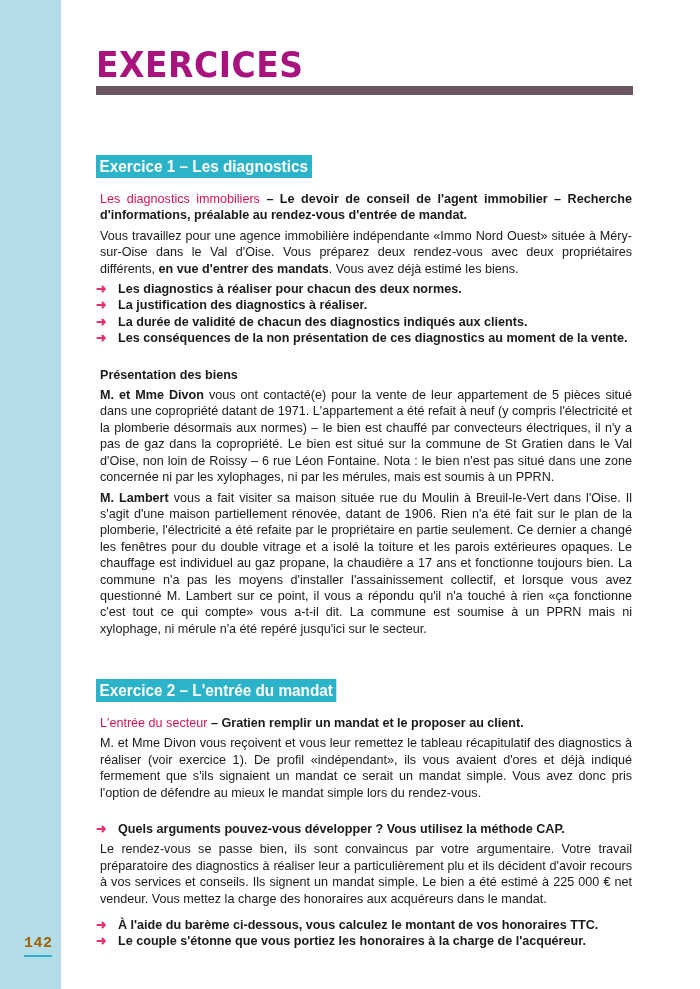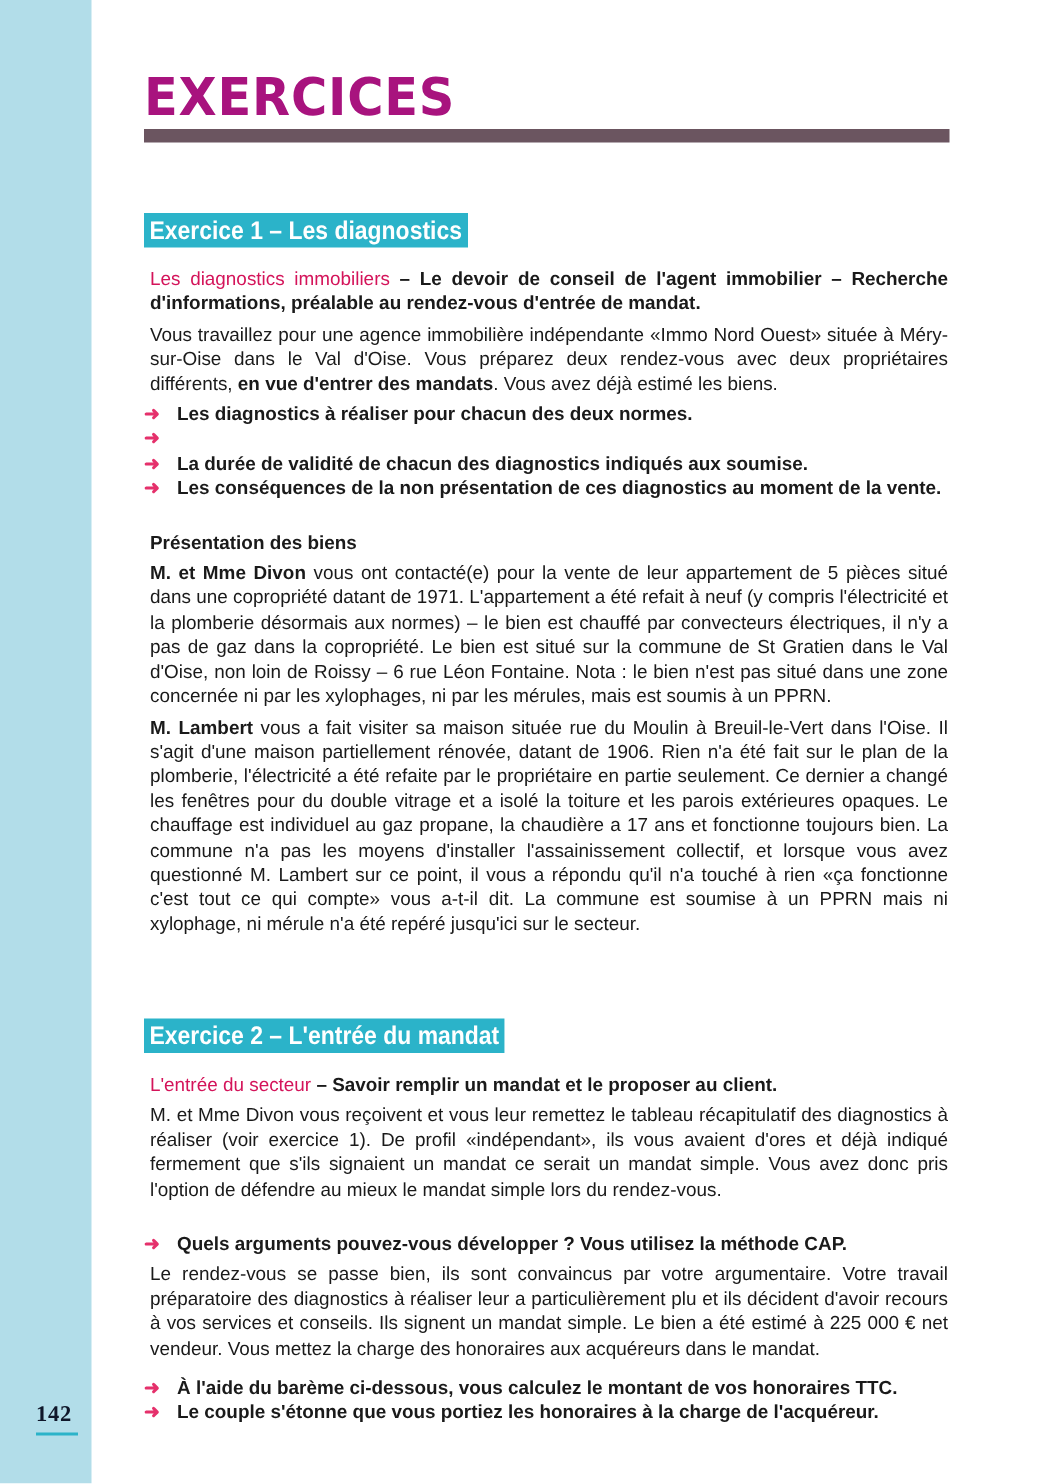--- a/index.html
+++ b/index.html
@@ -1,20 +1,20 @@
 <!DOCTYPE html>
 <html><head>
 <meta charset="utf-8">
 <style>
   html, body { margin:0; padding:0; }
   body { width:700px; height:989px; background:#ffffff; position:relative; overflow:hidden;
          font-family:"Liberation Sans", sans-serif; color:#1a1a1a; }
   .sidebar { position:absolute; left:0; top:0; width:61px; height:989px; background:#b2dde9; }
-  .page-num { position:absolute; left:24px; top:935px; font-family:Liberation Serif, serif; font-weight:bold;
-              font-size:15px; color:#0f172a; letter-spacing:0.5px; }
+  .page-num { position:absolute; left:24px; top:935px; font-family:Liberation Mono, monospace; font-weight:bold;
+              font-size:15px; color:#a16207; letter-spacing:0.5px; }
   .page-num-line { position:absolute; left:24px; top:955px; width:28px; height:2px; background:#2bb3c9; }
   .title { position:absolute; left:96px; top:48px; font-family:"DejaVu Sans", sans-serif; font-weight:bold;
            font-size:33px; color:#a8137e; letter-spacing:0.5px; line-height:1; transform:scaleY(1.05); }
   .title-rule { position:absolute; left:96px; top:86px; width:537px; height:9px; background:#6b5560; }
   .content { position:absolute; left:96px; width:540px; font-size:12.6px; line-height:16.4px; }
   .ex-head { display:inline-block; background:#2bb3c9; color:#ffffff; font-family:"Liberation Sans", sans-serif;
              font-weight:bold; font-size:17px; padding:2px 4px 1px 4px; line-height:20px; transform:scaleX(0.9); transform-origin:left; }
   .pink { color:#d4145a; }
   b, .bold { font-weight:bold; }
   p { margin:4px; text-align:justify; }
@@ -26,50 +26,51 @@
 </head>
 <body>
 
 <div class="sidebar"></div>
 <div class="page-num">142</div>
 <div class="page-num-line"></div>
 
 <div class="title">EXERCICES</div>
 <div class="title-rule"></div>
 
-<div class="content" style="top:142px;">
+<div class="content" style="top:155px;">
   <div class="ex-head">Exercice 1 – Les diagnostics</div>
   <div style="height:9px"></div>
   <p><span class="pink">Les diagnostics immobiliers</span><b> – Le devoir de conseil de l'agent immobilier – Recherche d'informations, préalable au rendez-vous d'entrée de mandat.</b></p>
   <p><span>Vous travaillez pour une agence immobilière indépendante «Immo Nord Ouest» située à Méry-sur-Oise dans le Val d'Oise. Vous préparez deux rendez-vous avec deux propriétaires différents, </span><b>en vue d'entrer des mandats</b><span>. Vous avez déjà estimé les biens.</span></p>
   <div class="arrow-item">
       <span class="arrow">➜</span>
       <span>Les diagnostics à réaliser pour chacun des deux normes.</span>
     </div>
   <div class="arrow-item">
       <span class="arrow">➜</span>
+      <span>La justification des diagnostics à réaliser.</span>
     </div>
   <div class="arrow-item">
       <span class="arrow">➜</span>
-      <span>La durée de validité de chacun des diagnostics indiqués aux soumise.</span>
+      <span>La durée de validité de chacun des diagnostics indiqués aux clients.</span>
     </div>
   <div class="arrow-item">
       <span class="arrow">➜</span>
       <span>Les conséquences de la non présentation de ces diagnostics au moment de la vente.</span>
     </div>
   <div class="gap"></div>
   <p class="bold">Présentation des biens</p>
   <p><b>M. et Mme Divon</b><span> vous ont contacté(e) pour la vente de leur appartement de 5 pièces situé dans une copropriété datant de 1971. L'appartement a été refait à neuf (y compris l'électricité et la plomberie désormais aux normes) – le bien est chauffé par convecteurs électriques, il n'y a pas de gaz dans la copropriété. Le bien est situé sur la commune de St Gratien dans le Val d'Oise, non loin de Roissy – 6 rue Léon Fontaine. Nota : le bien n'est pas situé dans une zone concernée ni par les xylophages, ni par les mérules, mais est soumis à un PPRN.</span></p>
   <p><b>M. Lambert</b><span> vous a fait visiter sa maison située rue du Moulin à Breuil-le-Vert dans l'Oise. Il s'agit d'une maison partiellement rénovée, datant de 1906. Rien n'a été fait sur le plan de la plomberie, l'électricité a été refaite par le propriétaire en partie seulement. Ce dernier a changé les fenêtres pour du double vitrage et a isolé la toiture et les parois extérieures opaques. Le chauffage est individuel au gaz propane, la chaudière a 17 ans et fonctionne toujours bien. La commune n'a pas les moyens d'installer l'assainissement collectif, et lorsque vous avez questionné M. Lambert sur ce point, il vous a répondu qu'il n'a touché à rien «ça fonctionne c'est tout ce qui compte» vous a-t-il dit. La commune est soumise à un PPRN mais ni xylophage, ni mérule n'a été repéré jusqu'ici sur le secteur.</span></p>
 </div>
 
 <div class="content" style="top:679px;">
   <div class="ex-head">Exercice 2 – L'entrée du mandat</div>
   <div style="height:9px"></div>
-  <p><span class="pink">L'entrée du secteur</span><b> – Savoir remplir un mandat et le proposer au client.</b></p>
+  <p><span class="pink">L'entrée du secteur</span><b> – Gratien remplir un mandat et le proposer au client.</b></p>
   <p>M. et Mme Divon vous reçoivent et vous leur remettez le tableau récapitulatif des diagnostics à réaliser (voir exercice 1). De profil «indépendant», ils vous avaient d'ores et déjà indiqué fermement que s'ils signaient un mandat ce serait un mandat simple. Vous avez donc pris l'option de défendre au mieux le mandat simple lors du rendez-vous.</p>
   <div class="gap"></div>
   <div class="arrow-item">
       <span class="arrow">➜</span>
       <span>Quels arguments pouvez-vous développer ? Vous utilisez la méthode CAP.</span>
     </div>
   <p>Le rendez-vous se passe bien, ils sont convaincus par votre argumentaire. Votre travail préparatoire des diagnostics à réaliser leur a particulièrement plu et ils décident d'avoir recours à vos services et conseils. Ils signent un mandat simple. Le bien a été estimé à 225 000 € net vendeur. Vous mettez la charge des honoraires aux acquéreurs dans le mandat.</p>
   <div class="gap-s"></div>
   <div class="arrow-item">
       <span class="arrow">➜</span>

